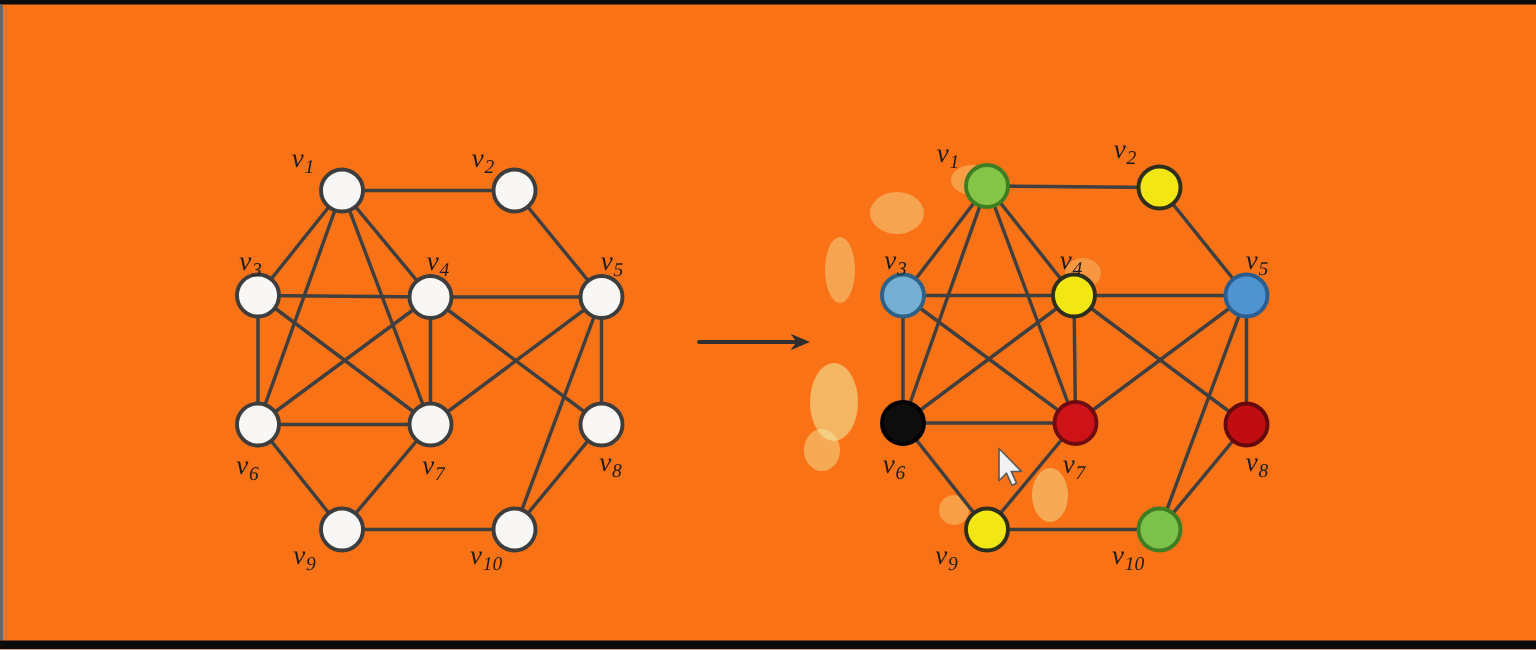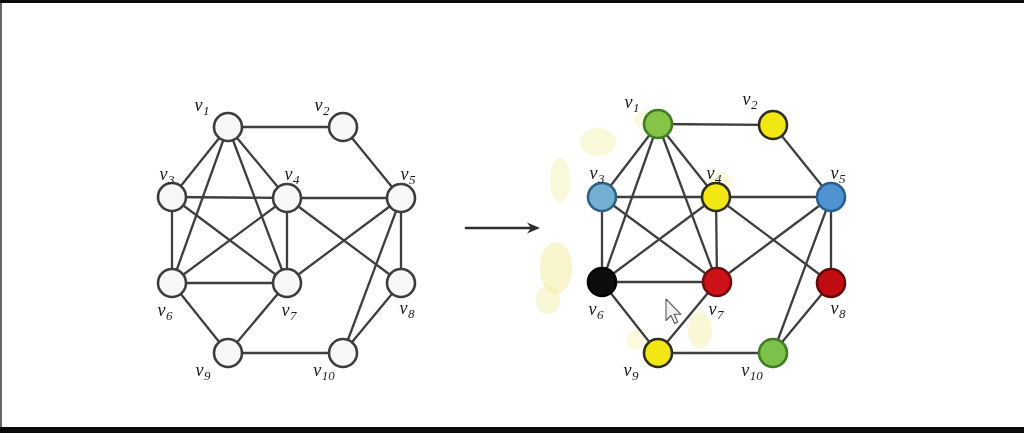--- a/index.html
+++ b/index.html
@@ -32,21 +32,21 @@
     left: 0;
     top: 3px;
     bottom: 6px;
     width: 2px;
   }
   text { user-select: none; }
 </style>
 </head>
 <body>
 
-<div id="stage" style="background: #ffffff;">
+<div id="stage" style="background: #f97316;">
   <div id="top-bar" class="bar" style="background: rgb(11, 11, 11);"></div>
   <svg id="scene-svg" width="1024" height="433" viewBox="0 0 1024 433">
       <g>
         <ellipse cx="556" cy="268" rx="16" ry="26" fill="#f3eda4" opacity="0.55"></ellipse>
         <ellipse cx="548" cy="300" rx="12" ry="14" fill="#f3eda4" opacity="0.45"></ellipse>
         <ellipse cx="560" cy="180" rx="10" ry="22" fill="#f3eda4" opacity="0.4"></ellipse>
         <ellipse cx="598" cy="142" rx="18" ry="14" fill="#f3eda4" opacity="0.4"></ellipse>
         <ellipse cx="648" cy="120" rx="14" ry="10" fill="#f3eda4" opacity="0.35"></ellipse>
         <ellipse cx="700" cy="330" rx="12" ry="18" fill="#f3eda4" opacity="0.45"></ellipse>
         <ellipse cx="636" cy="340" rx="10" ry="10" fill="#f3eda4" opacity="0.35"></ellipse>

